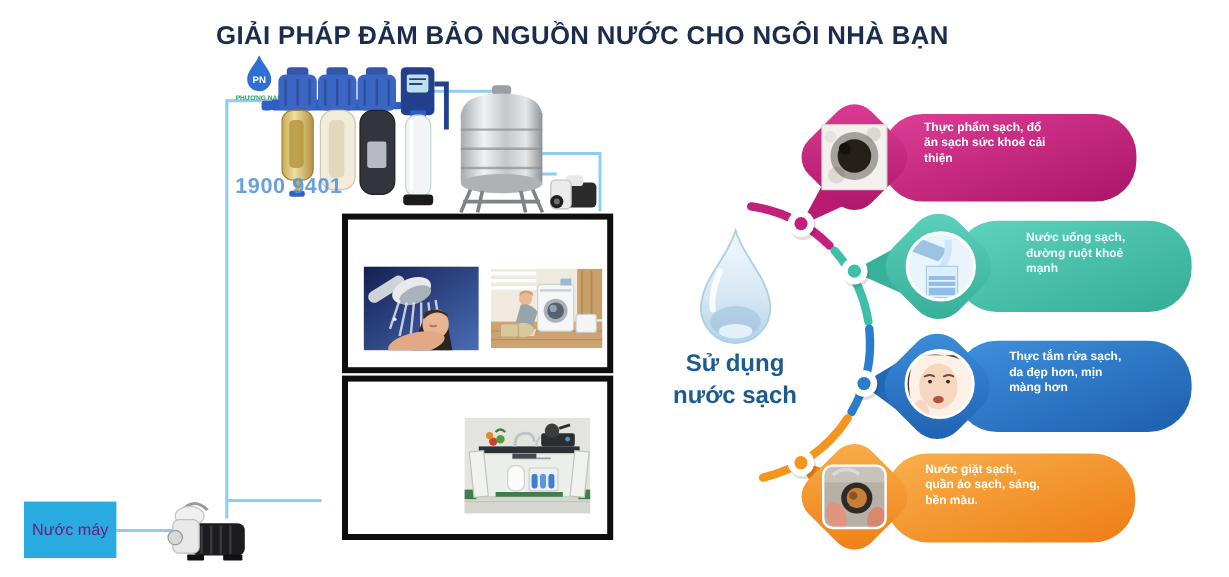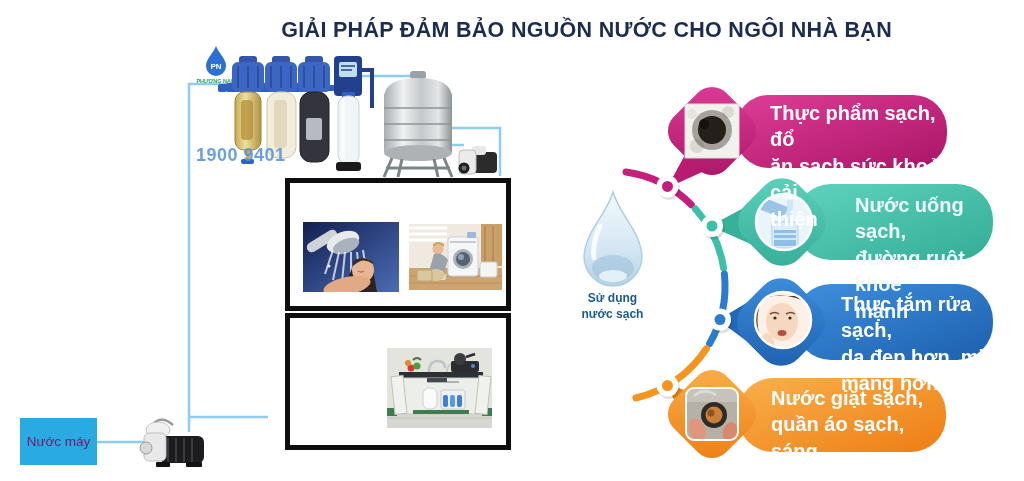--- a/index.html
+++ b/index.html
@@ -2,46 +2,46 @@
 <html><head>
 <meta charset="utf-8">
 <style>
   html,body{margin:0;padding:0;}
   body{
     width:1024px;height:481px;position:relative;overflow:hidden;
     background:#ffffff;font-family:"Liberation Sans", sans-serif;
   }
   .abs{position:absolute;}
   #title{
-    left:180px;top:18px;width:712px;text-align:right;
+    left:180px;top:18px;width:712px;text-align:left;
     font-size:21.5px;font-weight:bold;letter-spacing:.3px;color:#1c2c4e;
     z-index:5;
   }
   #hotline{
     left:196px;top:145px;font-size:18px;font-weight:bold;
     color:rgba(84,147,216,.88);z-index:5;letter-spacing:.5px;
   }
   #source-box{
     left:20px;top:418px;width:77px;height:47px;background:#29abe2;
     color:#701a75;font-size:13.5px;display:flex;align-items:center;
     justify-content:center;z-index:5;
   }
   .photo-frame{
     background:#ffffff;border:5px solid #0e0e0e;z-index:3;
   }
   #frame-top{left:285px;top:178px;width:216px;height:123px;}
   #frame-bottom{left:285px;top:313px;width:216px;height:127px;}
   .scene{position:absolute;z-index:4;}
   #hub-label{
     left:545px;top:290px;width:135px;text-align:center;z-index:6;
-    font-size:12px;font-weight:bold;color:#1d5b8c;line-height:1.35;
+    font-size:20px;font-weight:bold;color:#1d5b8c;line-height:1.35;
     white-space:pre-line;
   }
   .benefit-text{
-    color:#ffffff;font-size:20px;font-weight:bold;line-height:1.32;
+    color:#ffffff;font-size:10px;font-weight:bold;line-height:1.32;
     white-space:pre-line;z-index:7;
   }
   #benefit-text-0{left:770px;top:100px;width:185px;}
   #benefit-text-1{left:843px;top:192px;width:160px;margin-left:12px;}
   #benefit-text-2{left:841px;top:291px;width:165px;}
   #benefit-text-3{left:771px;top:385px;width:185px;}
   #benefit-text-1{color:#eefbff;}
   svg{display:block;}
   #diagram{left:0;top:0;z-index:1;}
 </style>

